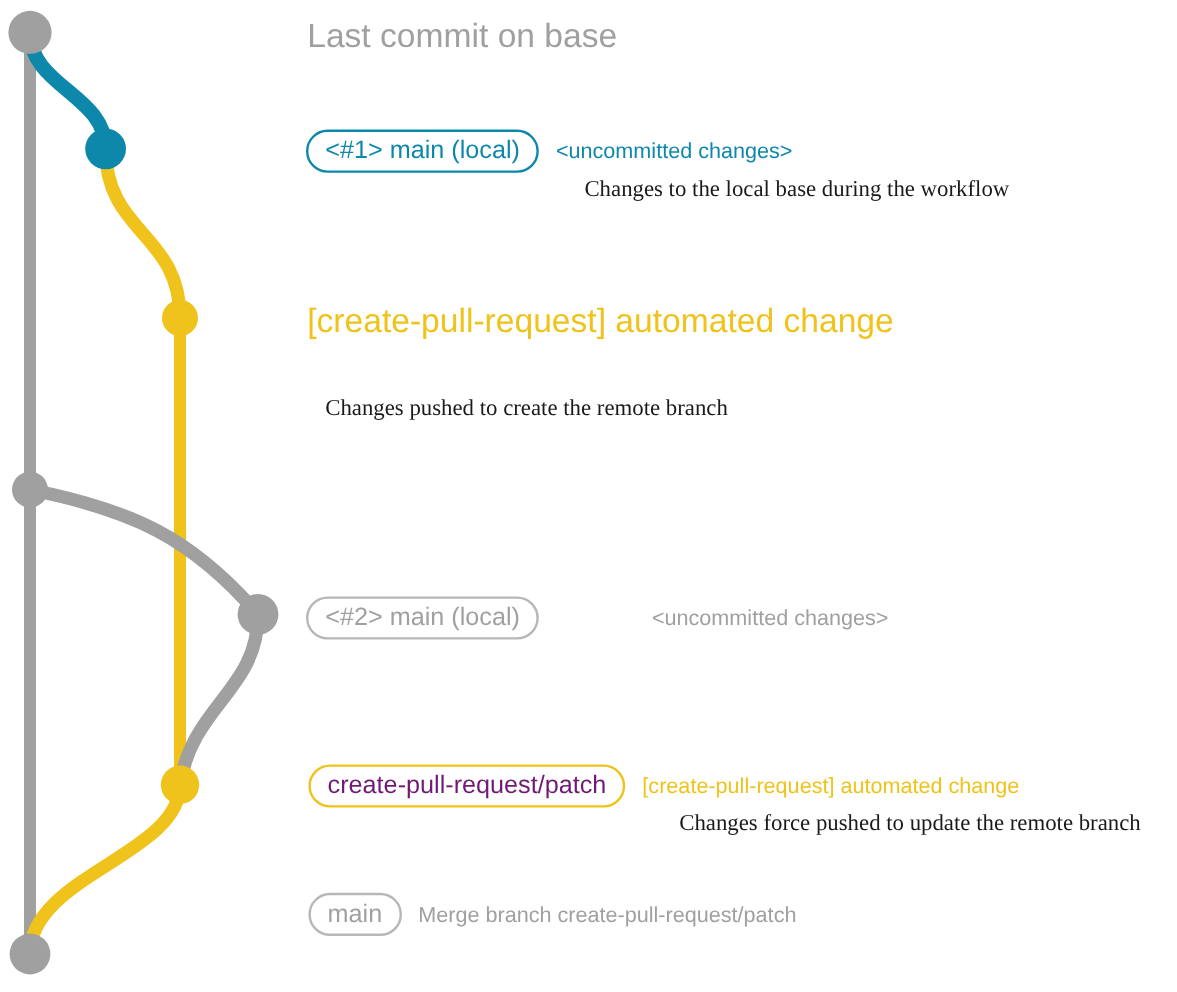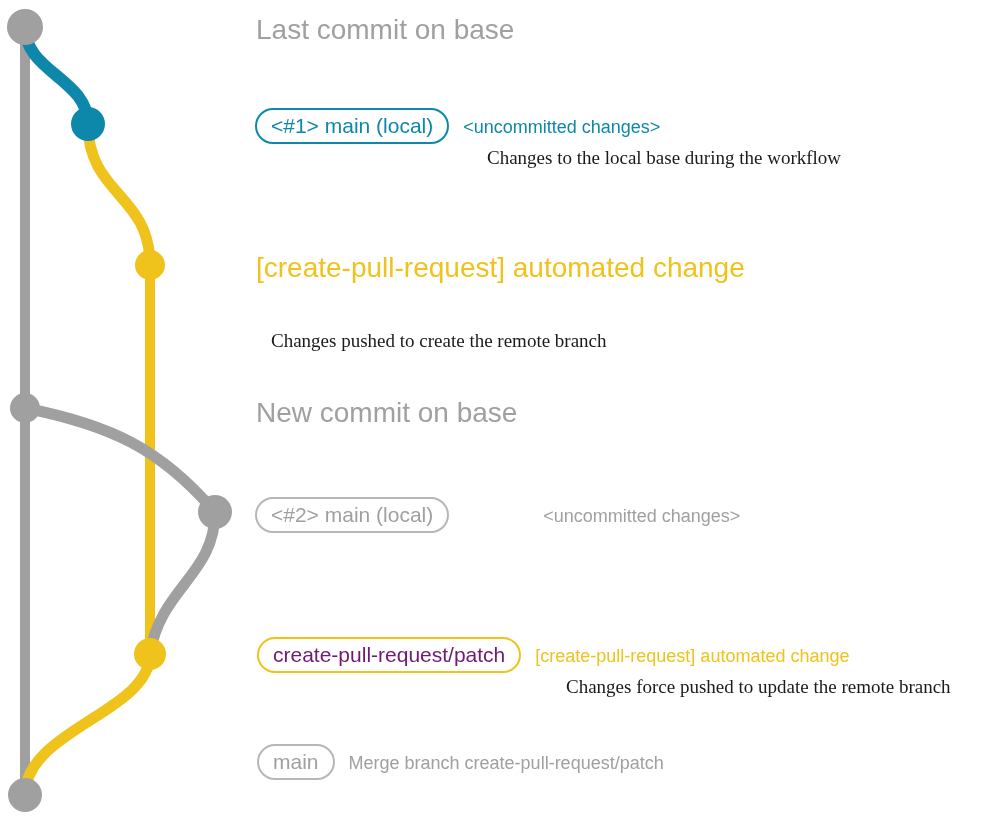--- a/index.html
+++ b/index.html
@@ -112,21 +112,20 @@
   <div class="row" style="left:255px; top:108px;">
     <span class="pill blue">&lt;#1&gt; main (local)</span>
     <span class="gap"></span>
     <span class="subject blue">&lt;uncommitted changes&gt;</span>
   </div>
   <div class="note" style="left:487px; top:148px;">Changes to the local base during the workflow</div>
 
   <div class="headline yellow" style="left:256px; top:254px;">[create-pull-request] automated change</div>
   <div class="note" style="left:271px; top:291px;margin-top:40px;">Changes pushed to create the remote branch</div>
 
-  <div class="headline gray" style="left:256px; top:399px;">New commit on base</div>
 
   <div class="row" style="left:255px; top:497px;gap:40px;">
     <span class="pill gray">&lt;#2&gt; main (local)</span>
     <span class="gap"></span>
     <span class="subject gray">&lt;uncommitted changes&gt;</span>
   </div>
 
   <div class="row" style="left:257px; top:637px;">
     <span class="pill yellow">create-pull-request/patch</span>
     <span class="gap"></span>

